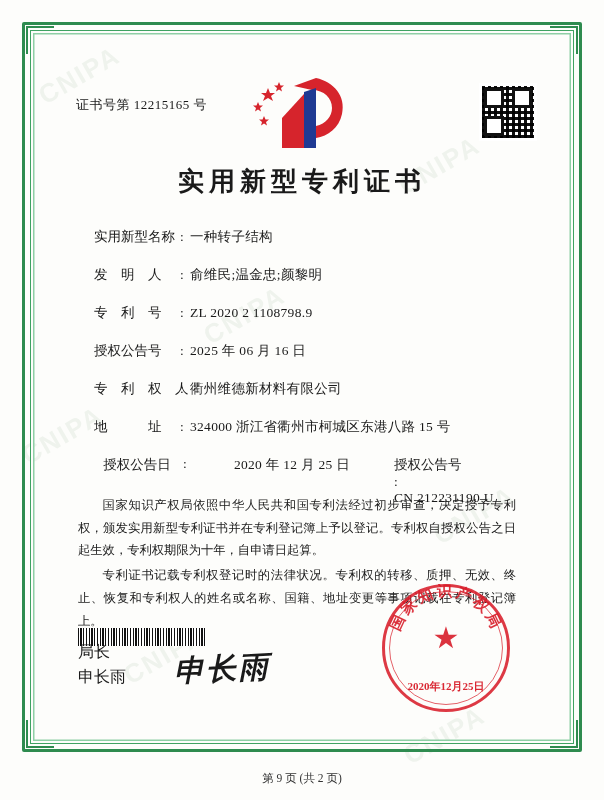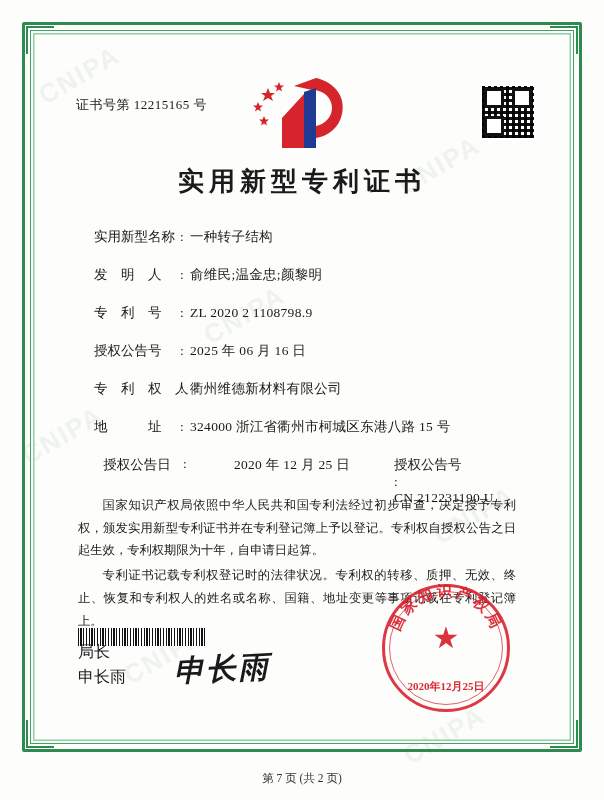--- a/index.html
+++ b/index.html
@@ -417,14 +417,14 @@
         <text>
           <textPath href="#arcPath" startOffset="50%" text-anchor="middle" id="sealTopText">国家知识产权局</textPath>
         </text>
       </svg>
       <div class="seal-star">★</div>
       <div class="seal-date">2020年12月25日</div>
     </div>
 
   </div>
 
-  <div class="footer">第 7 页 (共 2 页)</div>
+  <div class="footer">第 9 页 (共 2 页)</div>
 </div>
 
 </body></html>

